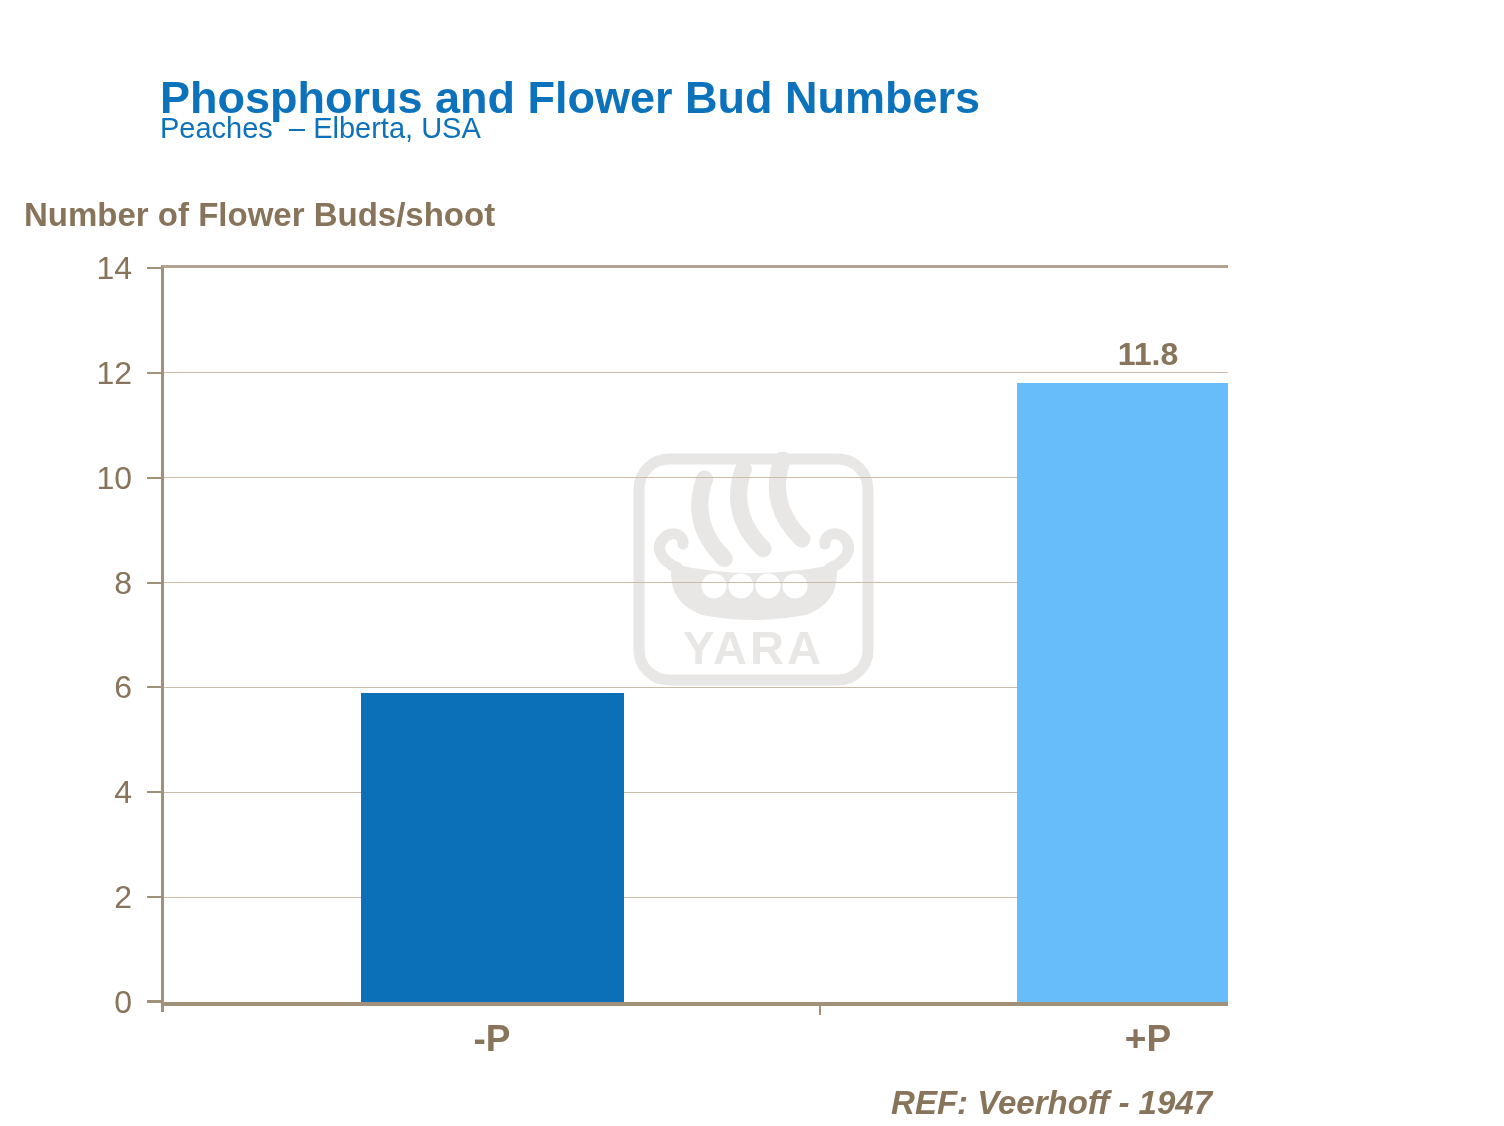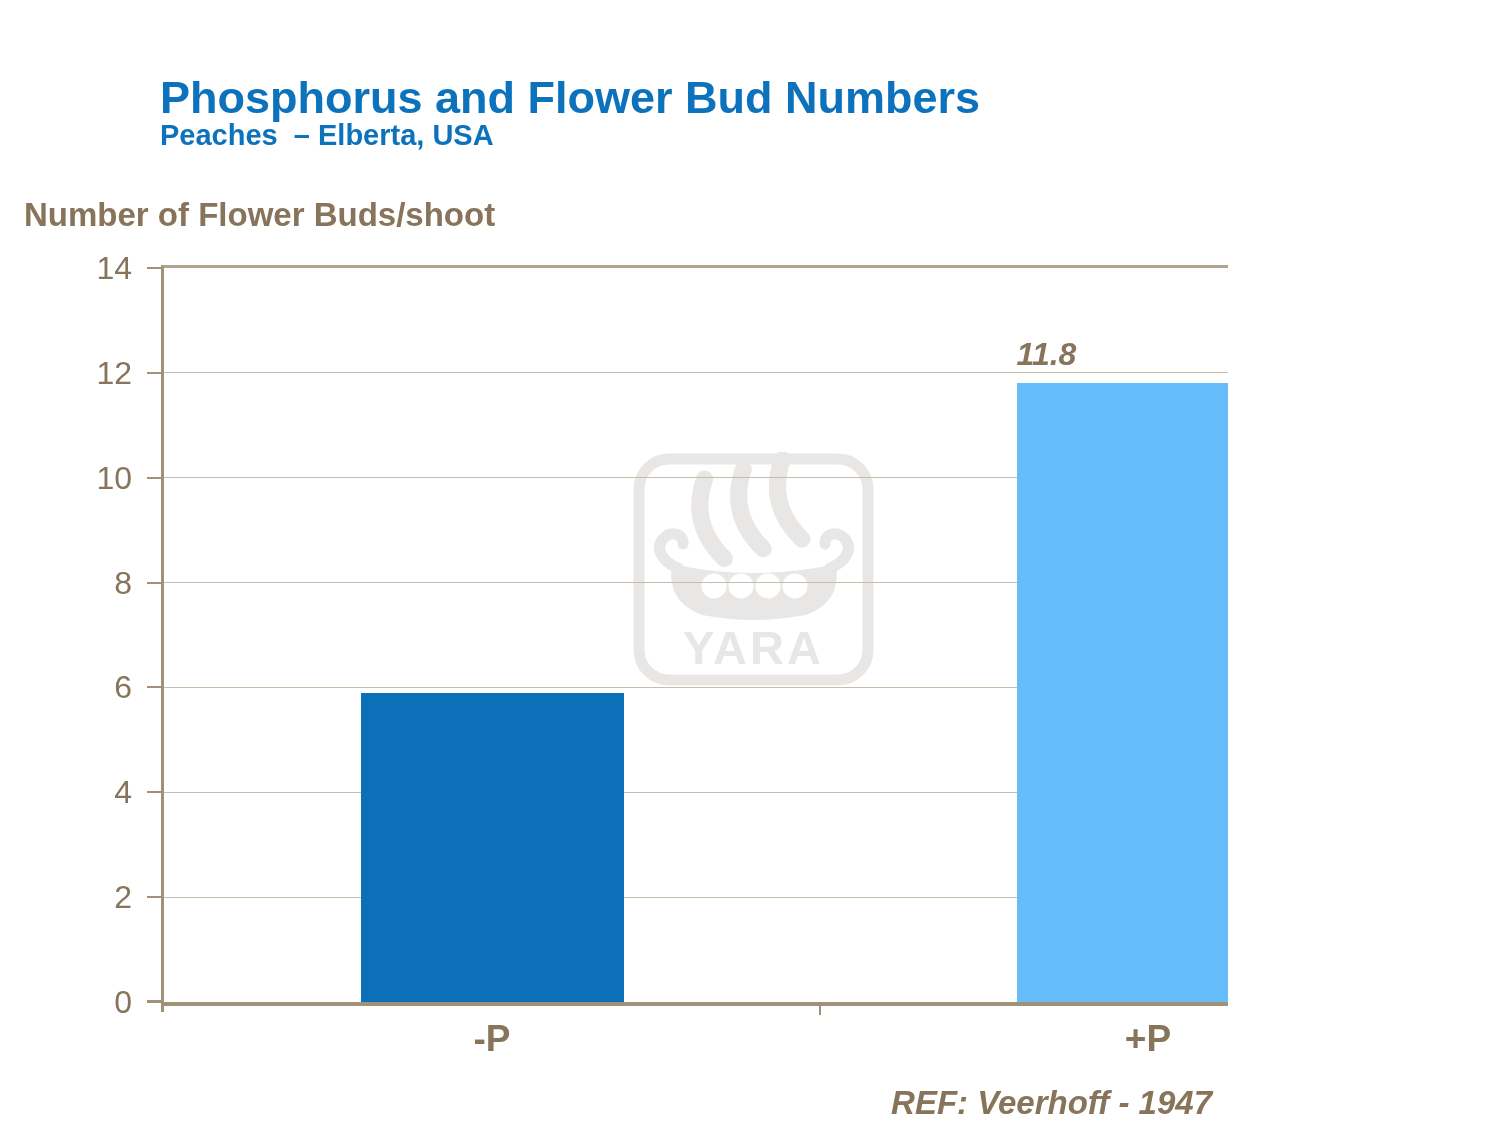--- a/index.html
+++ b/index.html
@@ -9,22 +9,22 @@
     background:#fff;
     font-family:"Liberation Sans", sans-serif;
     overflow:hidden;
   }
   .title{
     position:absolute;left:160px;top:72px;
     font-size:45px;font-weight:bold;color:var(--title_blue);
     letter-spacing:0px;white-space:nowrap;
   }
   .subtitle{
-    position:absolute;left:160px;top:119px;
-    font-size:29px;font-weight:bold;color:var(--title_blue);
+    position:absolute;left:160px;top:112px;
+    font-size:29px;font-weight:normal;color:var(--title_blue);
     white-space:pre-wrap;
   }
   .axis-title{
     position:absolute;left:24px;top:196px;
     font-size:33px;font-weight:bold;color:var(--brown_text);
     white-space:nowrap;
   }
   .plot-area{
     position:absolute;left:161px;top:265px;
     width:1317px;height:741px;
@@ -43,22 +43,22 @@
     position:absolute;left:468px;top:184px;width:243px;height:235px;z-index:1;
   }
   .watermark-label{
     position:absolute;left:0;right:0;top:168px;text-align:center;
     font-size:47px;font-weight:bold;letter-spacing:3px;
     color:var(--watermark_gray);
   }
   .bars-layer{position:absolute;left:0;top:0;width:100%;height:100%;z-index:3;}
   .bar{position:absolute;bottom:0;}
   .bar-value{
-    position:absolute;text-align:left;
-    font-size:32px;font-weight:bold;color:var(--brown_text);font-style:italic;
+    position:absolute;text-align:center;
+    font-size:32px;font-weight:bold;color:var(--brown_text);
   }
   .y-tick-label{
     position:absolute;width:110px;text-align:right;
     font-size:32px;font-weight:normal;color:var(--brown_text);
     transform:translateY(-50%);
   }
   .y-tick-mark{
     position:absolute;width:15px;height:2px;background:var(--axis_line);
   }
   .x-tick-label{

